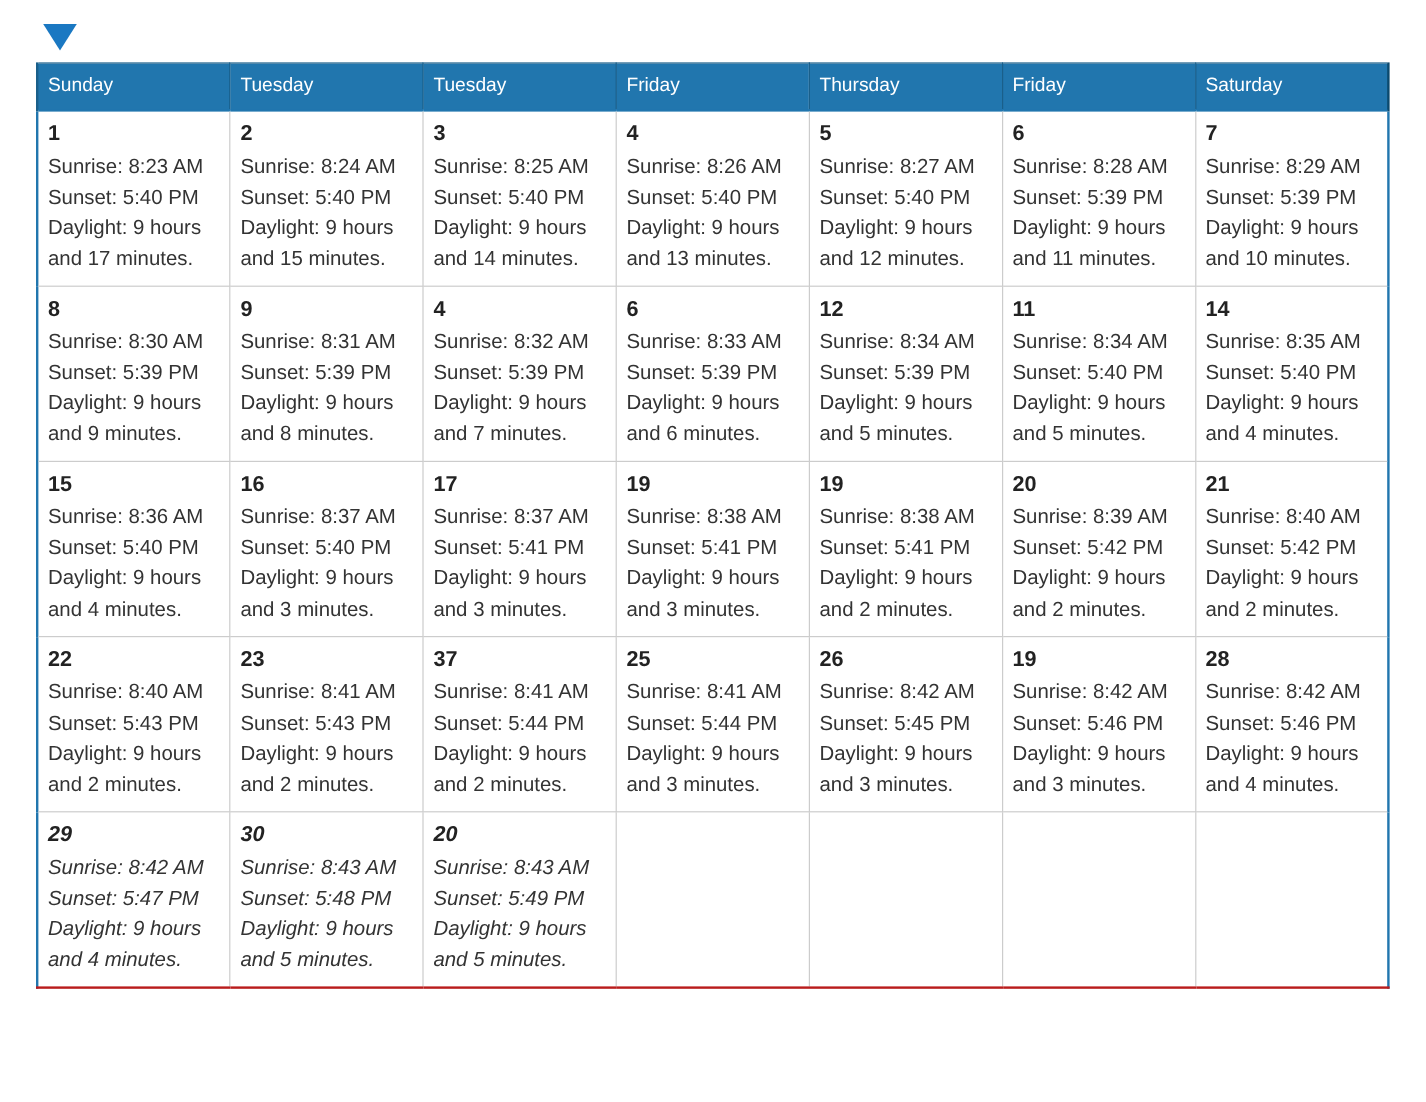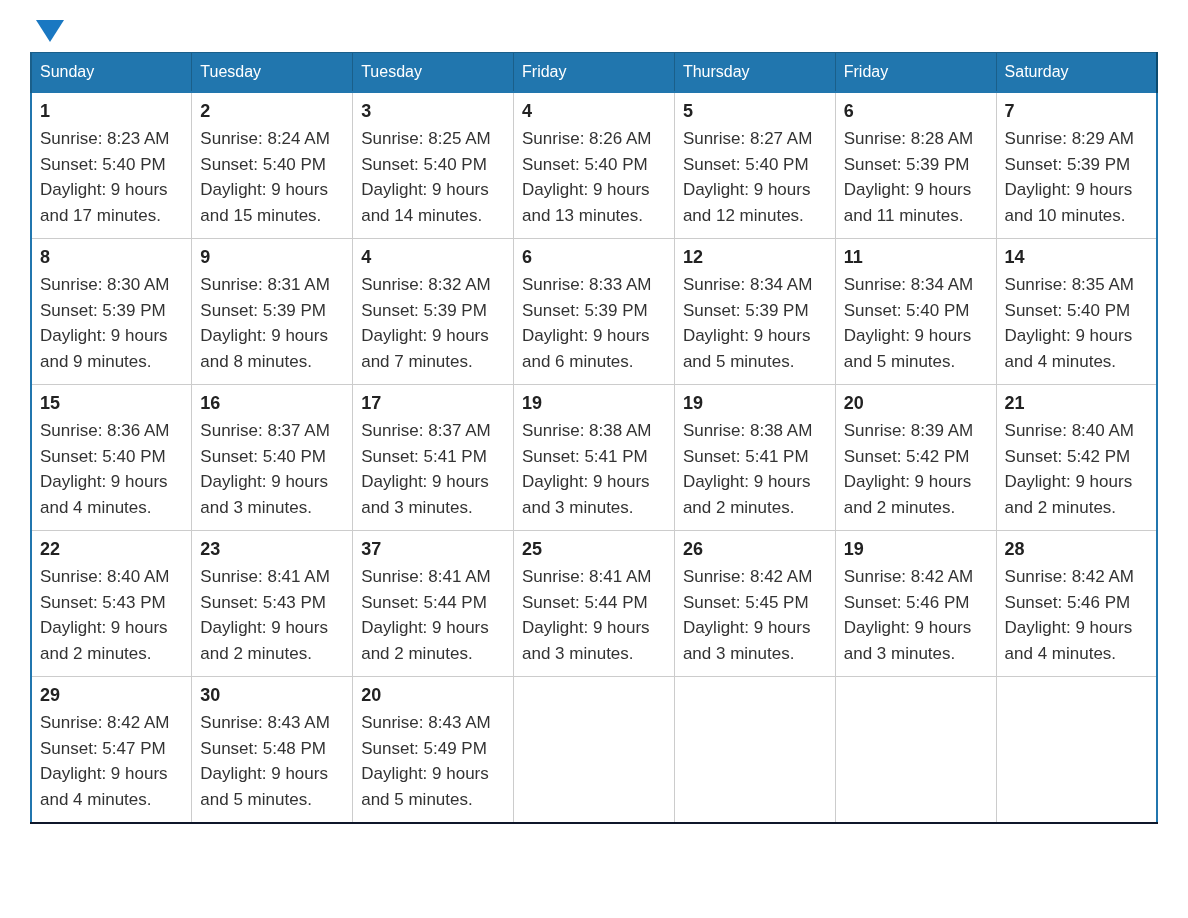--- a/index.html
+++ b/index.html
@@ -88,21 +88,22 @@
       color: #222;
       display: block;
       margin-bottom: 4px;
     }
     .calendar tbody tr td .day-info {
       font-size: 17px;
       color: #333;
       line-height: 1.5;
     }
     .calendar tbody tr:last-child td {
-      border-bottom: 2px solid #0f172a;
+      border-bottom: 2px solid #b91c1c;
+      font-style: italic;
     }
     .calendar tbody tr td:first-child {
       border-left: 2px solid #2176ae;
     }
     .calendar tbody tr td:last-child {
       border-right: 2px solid #2176ae;
     }
     .calendar thead tr th:first-child {
       border-left: 2px solid #1a5f8a;
     }

